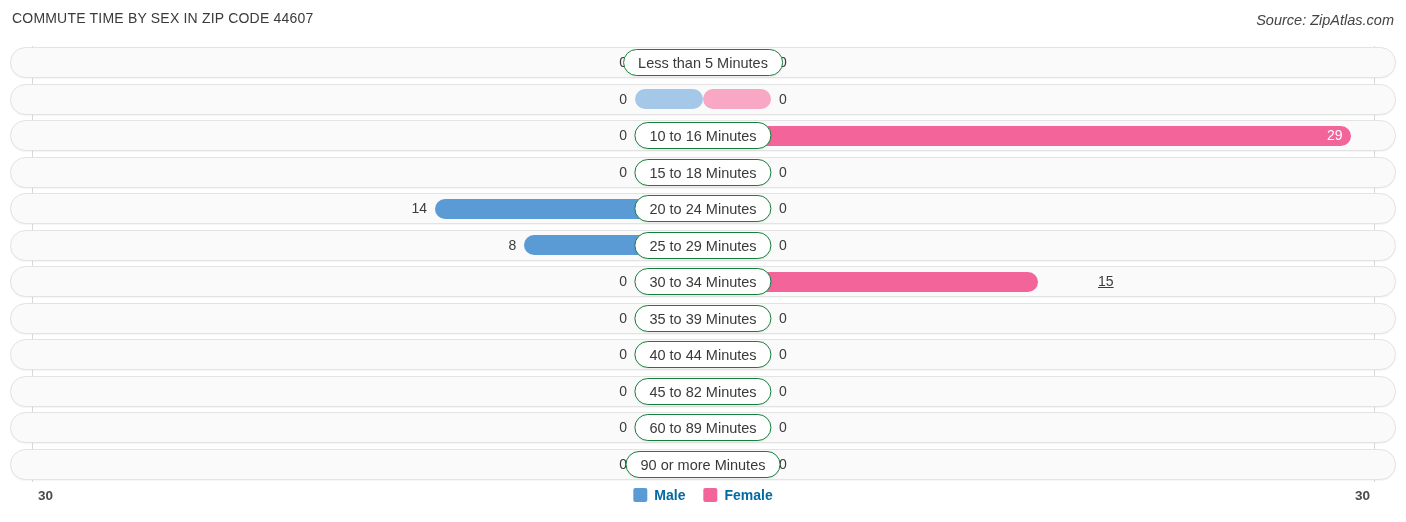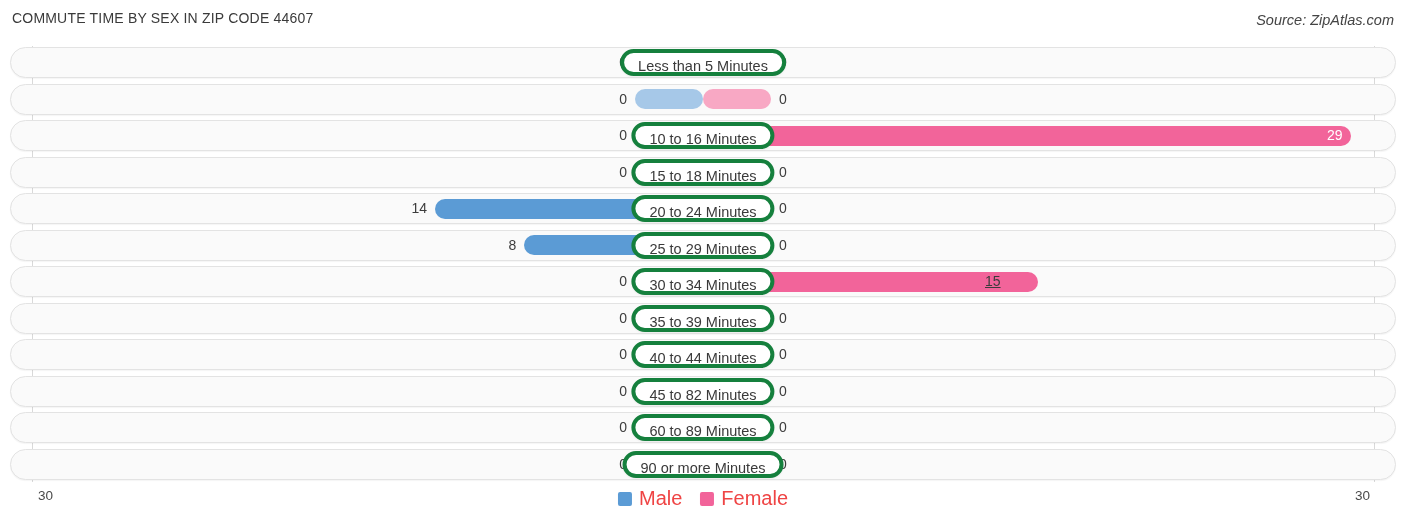--- a/index.html
+++ b/index.html
@@ -114,39 +114,40 @@
   .val.inside{
     color:#ffffff;
   }
 
   .label-cap{
     position:absolute;
     top:3px;
     height:27px;
     line-height:27px;
     background:#ffffff;
-    border:4px solid #15803d;
+    border:1px solid #15803d;
     border-radius:14px;
     font-size:14.5px;
     color:#3a3a3a;
     text-align:center;
     white-space:nowrap;
     box-sizing:border-box;
     padding:0 14px;
     transform:translateX(-50%);
     left:703px;
     box-shadow:0 1px 2px rgba(0,0,0,.06);
   }
 
   
   .footer{
     position:absolute;
     left:0; top:486px;
     width:1406px;
     height:36px;
+    font-weight:bold;
   }
   .axis-tick{
     position:absolute;
     top:2px;
     font-size:13.5px;
     color:#4a4a4a;
   }
   .axis-tick.left{left:38px;}
   .axis-tick.right{right:36px;}
 
@@ -165,22 +166,22 @@
     gap:7px;
   }
   .legend-swatch{
     width:14px;height:14px;
     border-radius:2px;
     display:inline-block;
   }
   .legend-swatch.male{background:#5b9bd5;}
   .legend-swatch.female{background:#f2649a;}
   .legend-label{
-    font-size:20px;
-    color:#ef4444;
+    font-size:14px;
+    color:#0369a1;
   }
 </style>
 </head>
 <body>
 
 <div class="header">
   <div class="chart-title">COMMUTE TIME BY SEX IN ZIP CODE 44607</div>
   <div class="chart-source">Source: ZipAtlas.com</div>
 </div>
 
@@ -246,21 +247,21 @@
           <div class="val female" style="left: 779px; width: 58px;">0</div>
         </div>
         <div class="label-cap">25 to 29 Minutes</div>
       </div>
       <div class="row">
         <div class="track"></div>
         <div class="bars">
           <div class="bar male zero" style="left: 635px; width: 68px;"></div>
           <div class="bar female" style="left: 703px; width: 335px;"></div>
           <div class="val male" style="left: 569px; width: 58px;">0</div>
-          <div class="val female" style="left: 985px; width: 58px; text-decoration: underline;">15</div>
+          <div class="val female" style="left: 1098px; width: 58px; text-decoration: underline;">15</div>
         </div>
         <div class="label-cap">30 to 34 Minutes</div>
       </div>
       <div class="row">
         <div class="track"></div>
         <div class="bars">
           <div class="bar male zero" style="left: 635px; width: 68px;"></div>
           <div class="bar female zero" style="left: 703px; width: 68px;"></div>
           <div class="val male" style="left: 569px; width: 58px;">0</div>
           <div class="val female" style="left: 779px; width: 58px;">0</div>

